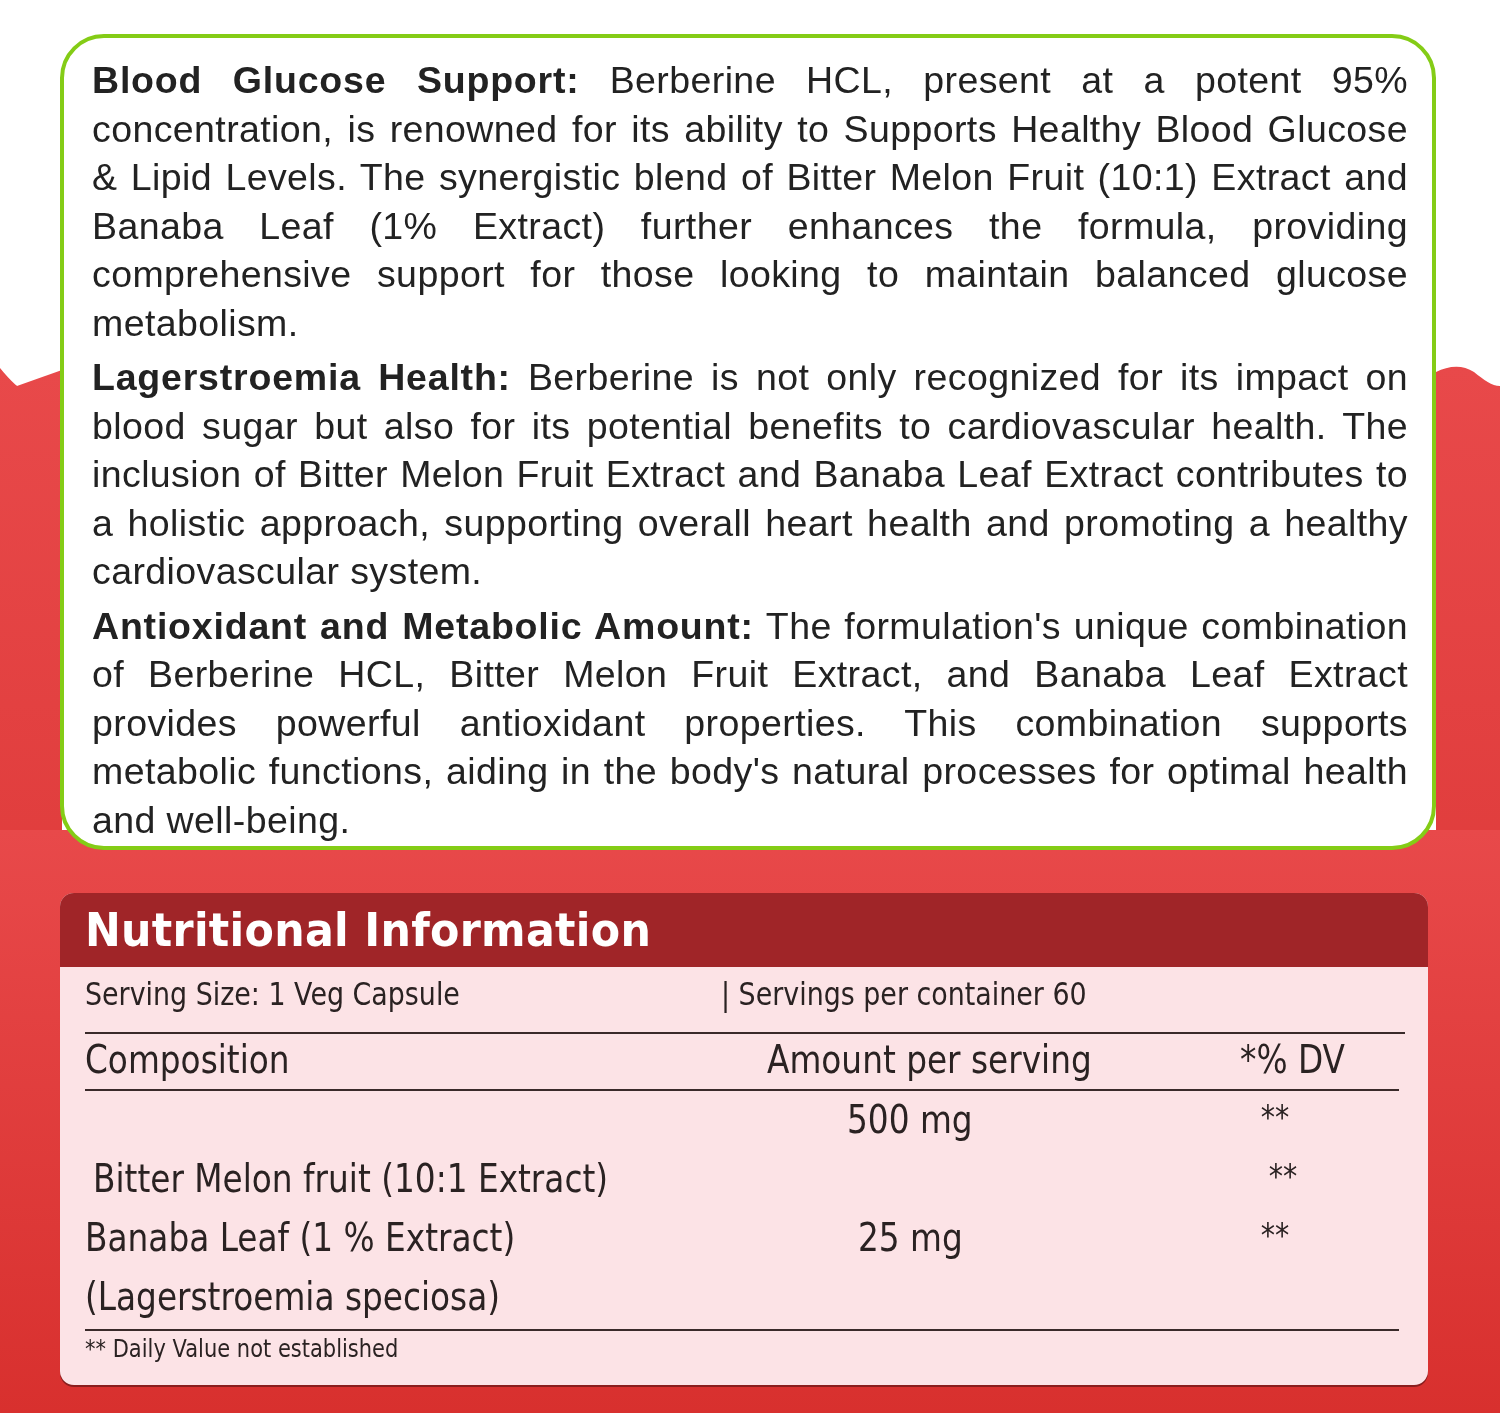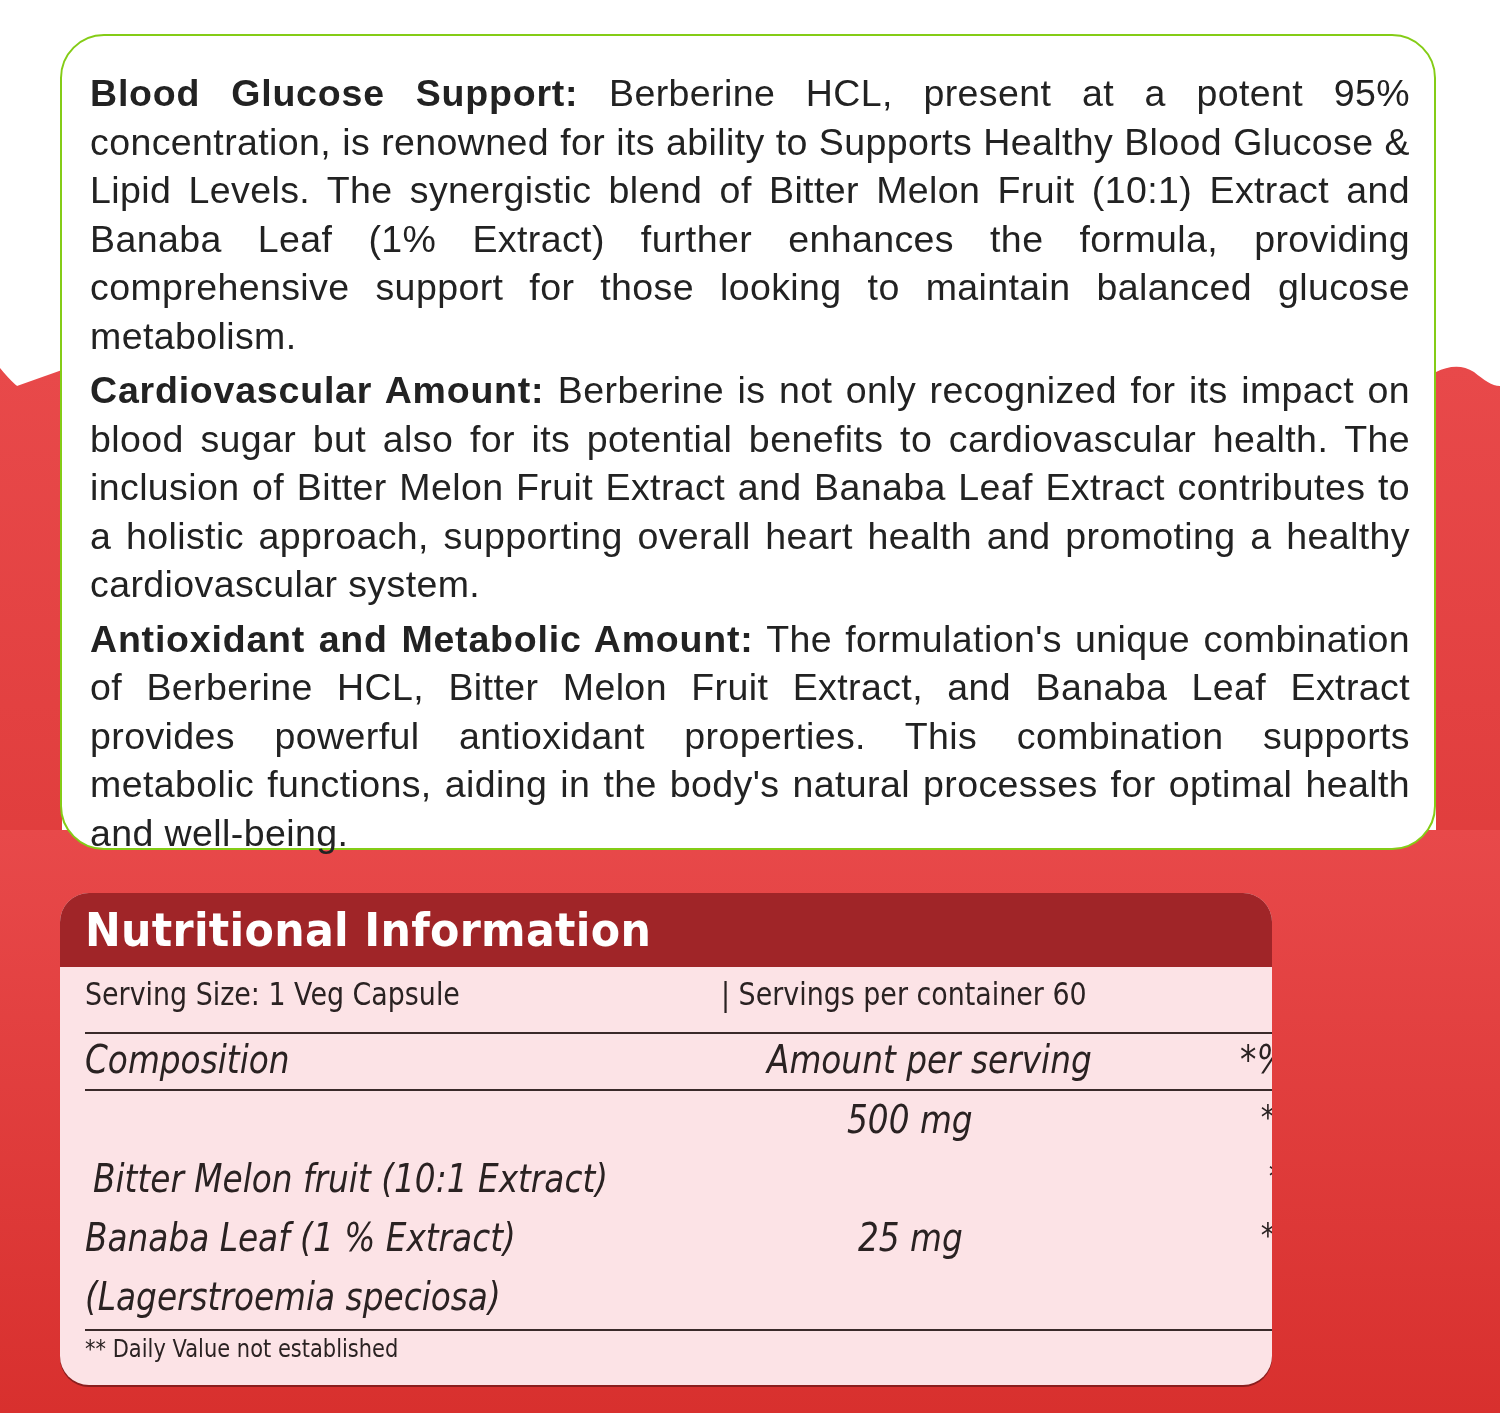--- a/index.html
+++ b/index.html
@@ -3,52 +3,52 @@
 <meta charset="utf-8">
 <style>
   * { box-sizing: border-box; margin: 0; padding: 0; }
   html, body { width: 1500px; height: 1413px; overflow: hidden; background: #ffffff; }
   body { position: relative; font-family: "Liberation Sans", sans-serif; }
 
   .bg-wave { position: absolute; left: 0; top: 0; width: 1500px; height: 1413px; }
 
   .benefits-card {
     position: absolute; left: 60px; top: 34px; width: 1376px; height: 816px;
-    background: #ffffff; border: 2px solid #84cc16; border-radius: 44px;
-    padding: 33px 24px 0 28px;
+    background: #ffffff; border: 4px solid #84cc16; border-radius: 44px;
+    padding: 18px 24px 0 28px;
   }
   .benefit {
     font-size: 37.5px; line-height: 48.5px; color: #222222;
     text-align: justify; letter-spacing: 0.4px;
   }
   .benefit + .benefit { margin-top: 6px; }
   .benefit .lead { font-weight: bold; letter-spacing: 0.8px; }
 
   .nutri-card {
-    position: absolute; left: 60px; top: 893px; width: 1212px; height: 492px;
-    background: #fce3e6; border-radius: 29px; overflow: hidden;
+    position: absolute; left: 60px; top: 893px; width: 1368px; height: 492px;
+    background: #fce3e6; border-radius: 14px; overflow: hidden;
     box-shadow: 0 2px 0 #8a1e1e;
   }
   .nutri-header {
     height: 74px; background: #a02528; padding-left: 25px;
     display: flex; align-items: center;
   }
   .nutri-title {
     color: #ffffff; font-size: 46px; font-weight: bold; letter-spacing: 0.3px;
     font-family: "DejaVu Sans", sans-serif; transform: scaleX(0.93); transform-origin: left;
   }
   .nutri-body { position: relative; padding-left: 25px; font-family: "DejaVu Sans", sans-serif; color: #2a2222; }
   .cond { transform: scaleX(0.84); transform-origin: left; white-space: nowrap; display: inline-block; }
 
   .serving-row { position: absolute; left: 25px; top: 8px; width: 1320px; height: 60px; font-size: 32px; }
   .serving-size { position: absolute; left: 0; top: 0; }
   .servings-per { position: absolute; left: 636px; top: 0; }
   .rule { position: absolute; height: 2px; background: #3a2a2a; }
 
-  .row { position: absolute; left: 25px; width: 1320px; height: 56px; font-size: 39px; font-style: italic; }
+  .row { position: absolute; left: 25px; width: 1320px; height: 56px; font-size: 39px; }
   .row .c1 { position: absolute; left: 0; top: 0; }
   .row .c2 { position: absolute; left: 660px; top: 0; width: 330px; text-align: center; }
   .row .c2 .cond { transform-origin: center; }
   .row .c3 { position: absolute; left: 1120px; top: 0; width: 140px; text-align: center; }
   .row .c3 .cond { transform-origin: center; }
   .header-row .c2 { left: 682px; width: auto; text-align: left; }
   .header-row .c2 .cond { transform-origin: left; }
   .header-row .c3 { left: 1155px; width: auto; text-align: left; }
   .header-row .c3 .cond { transform-origin: left; }
   .stars { font-size: 34px; }
@@ -69,21 +69,21 @@
   <path d="M1436,372 C1448,366 1462,364 1474,372 C1484,380 1492,386 1500,386 L1500,1413 L1436,1413 Z" fill="url(#redg)"></path>
   <rect x="0" y="830" width="1500" height="583" fill="url(#redg)"></rect>
 </svg>
 
 <section class="benefits-card">
   <p class="benefit">
     <span class="lead">Blood Glucose Support:</span>
     <span>Berberine HCL, present at a potent 95% concentration, is renowned for its ability to Supports Healthy Blood Glucose &amp; Lipid Levels. The synergistic blend of Bitter Melon Fruit (10:1) Extract and Banaba Leaf (1% Extract) further enhances the formula, providing comprehensive support for those looking to maintain balanced glucose metabolism.</span>
   </p>
   <p class="benefit">
-    <span class="lead">Cardiovascular Amount:</span>
+    <span class="lead">Lagerstroemia Health:</span>
     <span>Berberine is not only recognized for its impact on blood sugar but also for its potential benefits to cardiovascular health. The inclusion of Bitter Melon Fruit Extract and Banaba Leaf Extract contributes to a holistic approach, supporting overall heart health and promoting a healthy cardiovascular system.</span>
   </p>
   <p class="benefit">
     <span class="lead">Antioxidant and Metabolic Amount:</span>
     <span>The formulation's unique combination of Berberine HCL, Bitter Melon Fruit Extract, and Banaba Leaf Extract provides powerful antioxidant properties. This combination supports metabolic functions, aiding in the body's natural processes for optimal health and well-being.</span>
   </p>
 </section>
 
 <section class="nutri-card">
   <div class="nutri-header">

